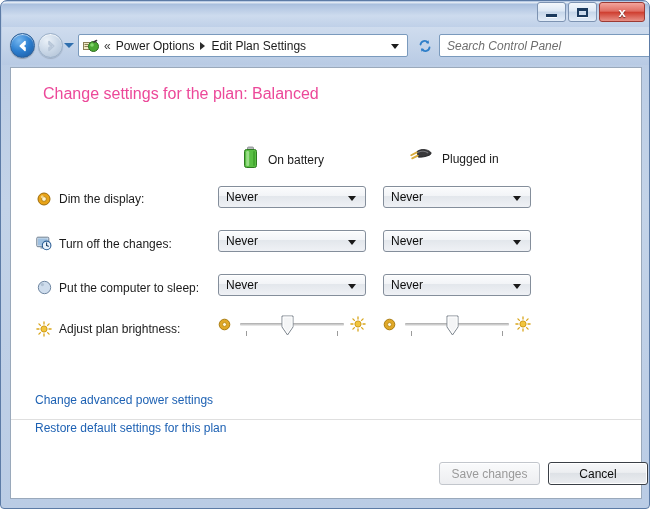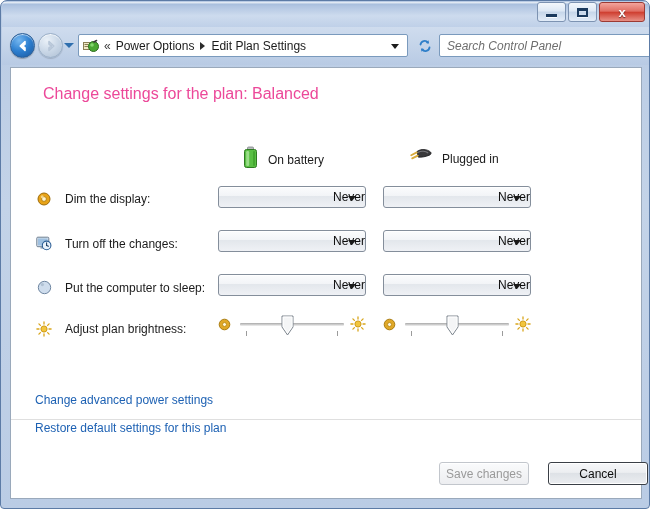--- a/index.html
+++ b/index.html
@@ -208,31 +208,31 @@
   
   .row-label {
     position: absolute;
     display: flex; align-items: center;
     font-size: 12px; color: #1b1b1b;
     font-family: "Liberation Sans", sans-serif;
     white-space: nowrap;
     left: 24px;
   }
   .row-label .ricon { width: 18px; display: flex; justify-content: center; align-items:center; }
-  .row-label .rtext { margin-left: 12px; }
+  .row-label .rtext { margin-left: 6px; }
 
   .combo {
     position: absolute;
     width: 148px; height: 22px;
     box-sizing: border-box;
     border: 1px solid #848e9b;
     border-radius: 3px;
     background: linear-gradient(to bottom, #fbfcfd 0%, #f2f4f7 45%, #e3e7ec 47%, #eff1f5 100%);
     box-shadow: inset 0 1px 0 rgba(255,255,255,.9);
-    display: flex; align-items: center; justify-content: flex-end;
+    display: flex; align-items: center;
   }
   .combo .val {
     font-size: 12px; color: #0d0d0d; margin-left: 7px;
     font-family: "Liberation Sans", sans-serif;
   }
   .combo .caret {
     position: absolute; right: 9px; top: 9px;
     width: 0; height: 0;
     border-left: 4px solid transparent;
     border-right: 4px solid transparent;
@@ -546,16 +546,16 @@
             <line x1="11.6" y1="4.4" x2="13.1" y2="2.9"></line>
           </g>
         </svg>
       </span>
     </div>
 
     <a class="link" style="top:353px;">Restore default settings for this plan</a>
     <a class="link" style="top:325px;">Change advanced power settings</a>
 
     <div class="buttonbar-sep"></div>
-    <div class="btn disabled" style="left:428px; top:394px; width:90px;">Save changes</div>
+    <div class="btn disabled" style="left:428px; top:394px; width:101px;">Save changes</div>
     <div class="btn default" style="left:537px; top:394px; width:100px;">Cancel</div>
   </div>
 </div>
 
 </body></html>

